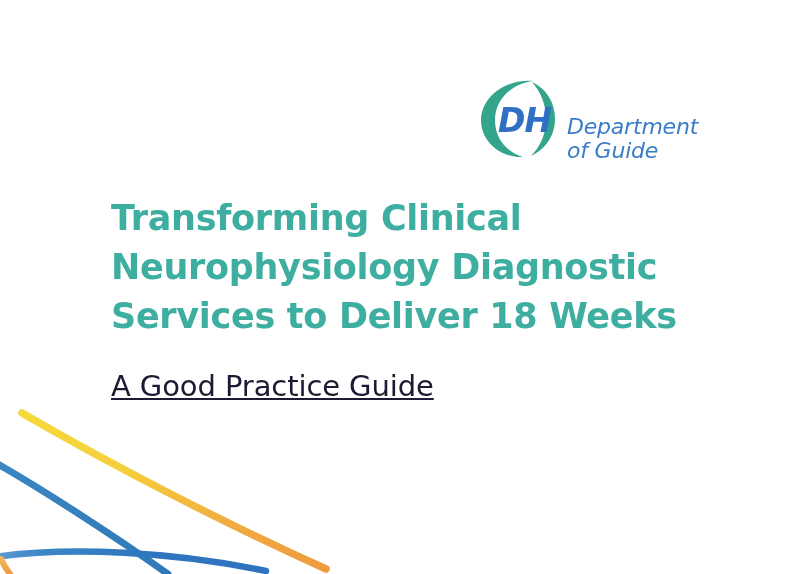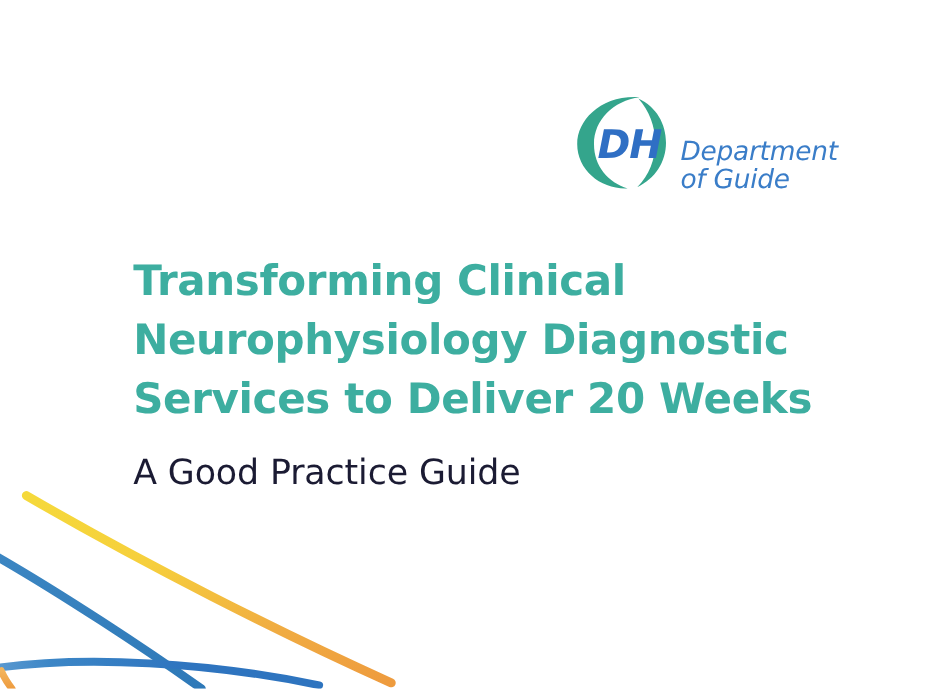--- a/index.html
+++ b/index.html
@@ -50,43 +50,44 @@
     white-space: nowrap;
   }
   #logo-wordmark .wm-line {
     display: block;
   }
 
   
   #title-block {
     position: absolute;
     left: 111px;
-    top: 211px;
+    top: 194px;
     width: 640px;
   }
   .doc-title-line {
     display: block;
     font-family: "DejaVu Sans", sans-serif;
     font-weight: bold;
     font-size: 35px;
     line-height: 49px;
     color: #3DAEA0;
     letter-spacing: -0.3px;
     white-space: nowrap;
   }
   #doc-subtitle {
     display: block;
-    margin-top: 16px;
+    margin-top: 26px;
     font-family: "DejaVu Sans", sans-serif;
     font-weight: normal;
     font-size: 29px;
     line-height: 38px;
     color: #1B1B33;
     letter-spacing: -0.1px;
     white-space: nowrap;
+    text-decoration: underline;
   }
 
   
   #decor {
     position: absolute;
     left: 0;
     top: 0;
     width: 789px;
     height: 574px;
     pointer-events: none;
@@ -154,18 +155,18 @@
     <div id="logo-wordmark">
       <span class="wm-line">Department</span>
       <span class="wm-line">of Guide</span>
     </div>
   </div>
 
   <div id="title-block">
     <h1 style="margin:0;">
       <span class="doc-title-line">Transforming Clinical</span>
       <span class="doc-title-line">Neurophysiology Diagnostic</span>
-      <span class="doc-title-line">Services to Deliver 20 Weeks</span>
+      <span class="doc-title-line">Services to Deliver 18 Weeks</span>
     </h1>
     <span id="doc-subtitle">A Good Practice Guide</span>
   </div>
 
 </div>
 
 </body></html>

